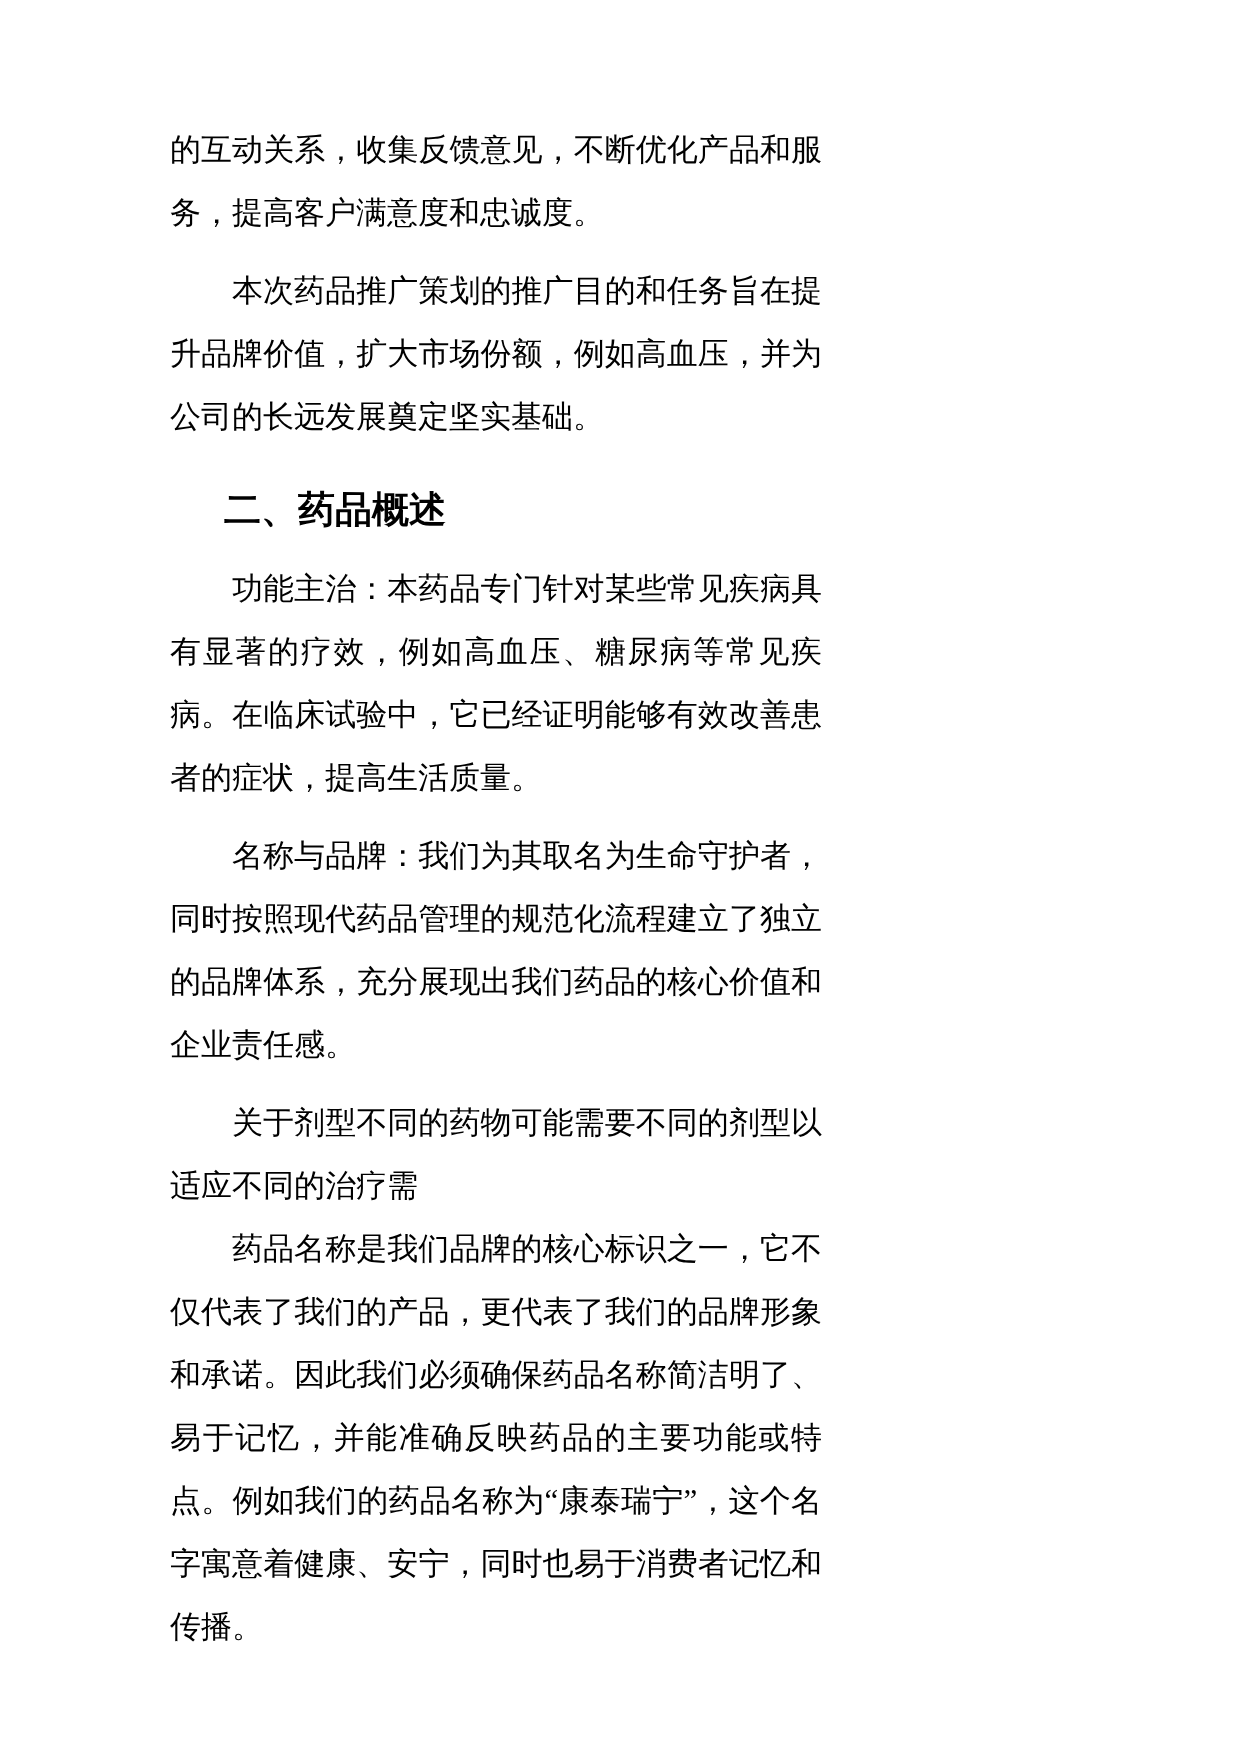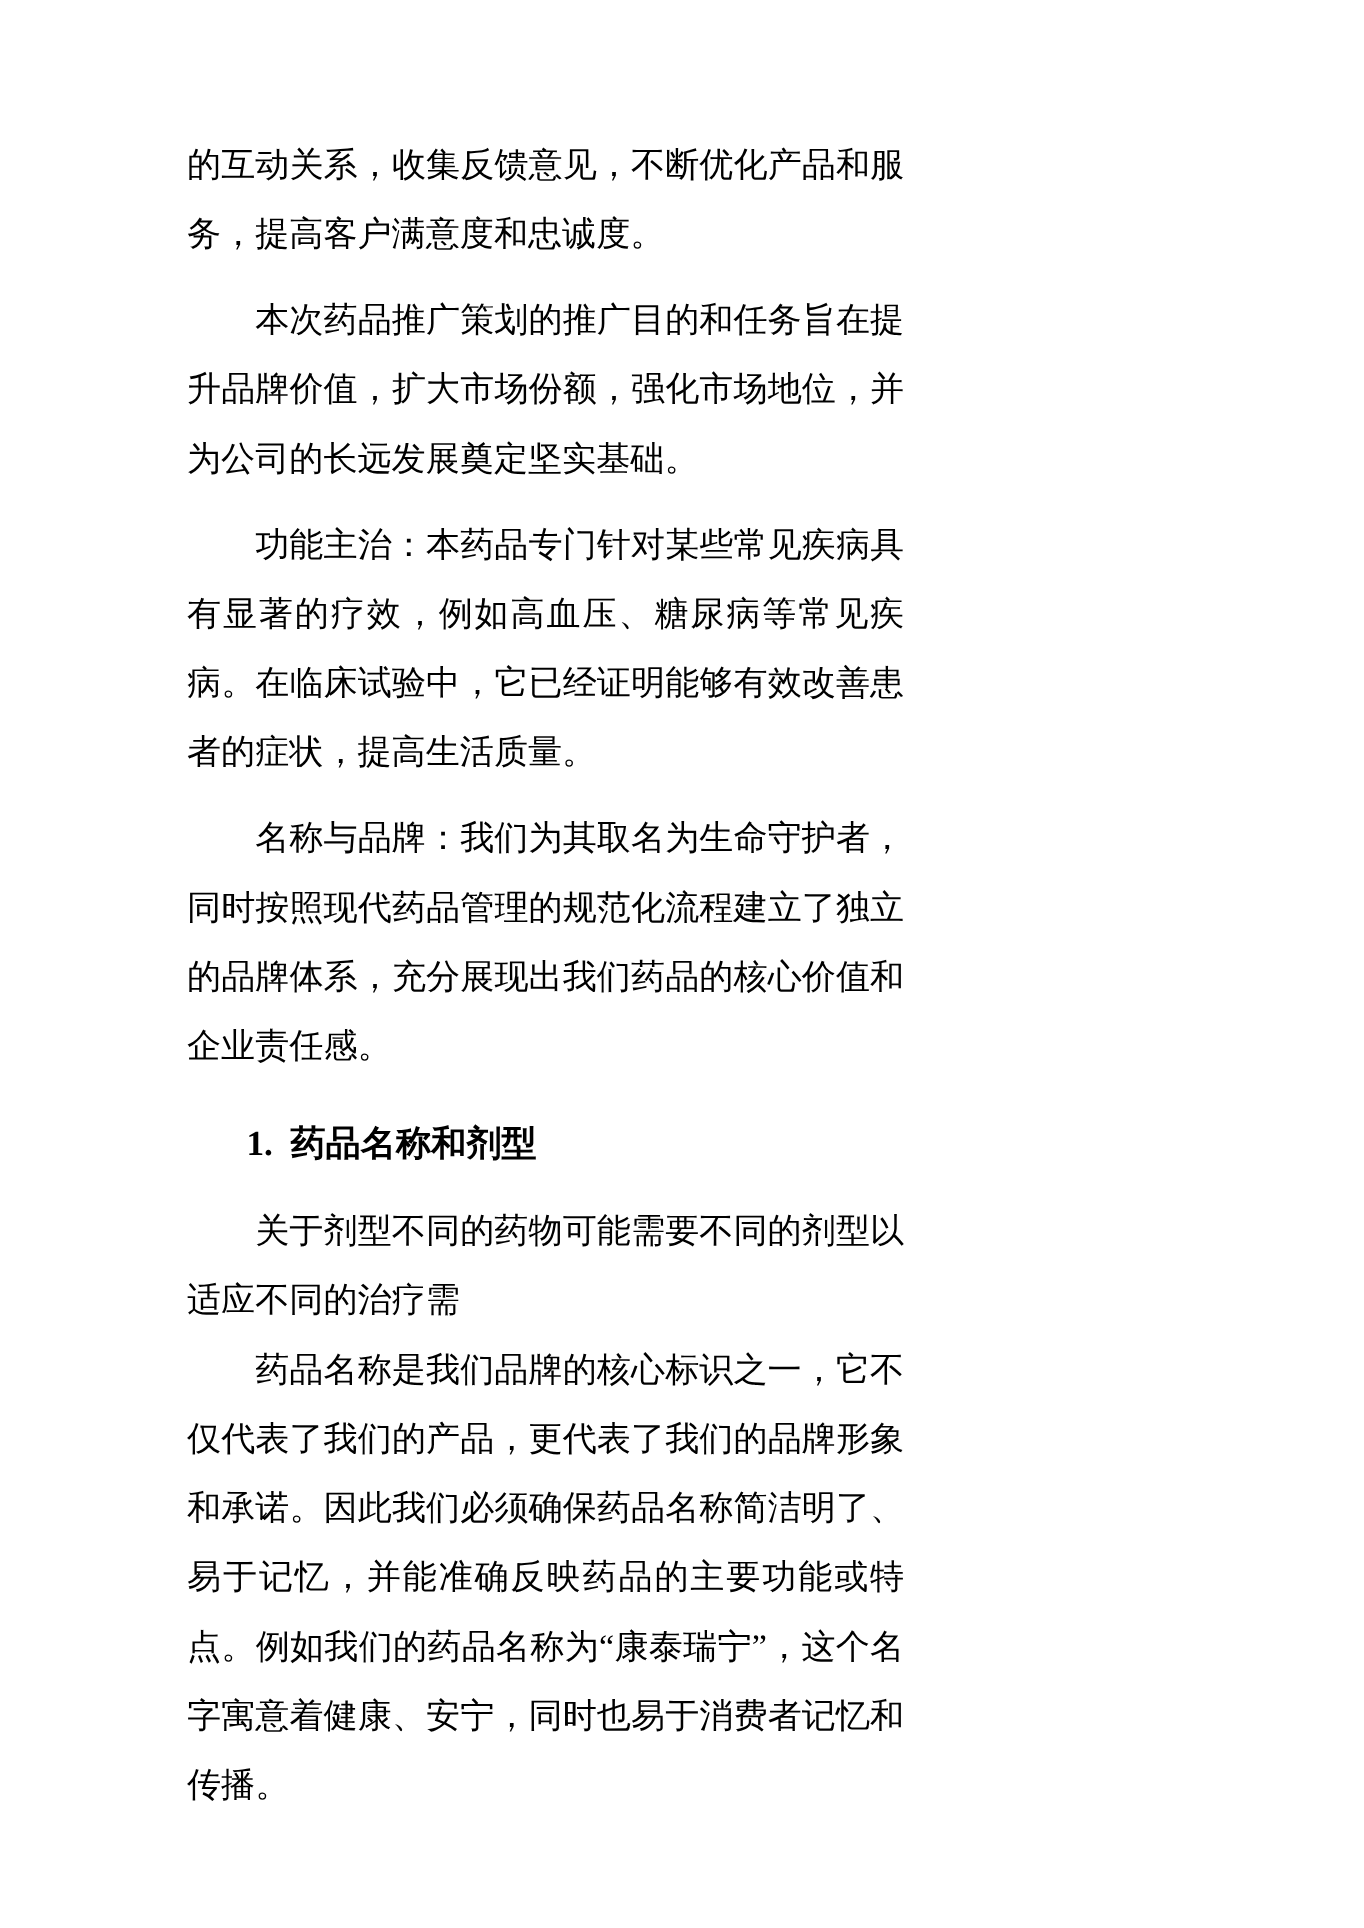--- a/index.html
+++ b/index.html
@@ -50,28 +50,26 @@
     margin-right: 16px;
   }
 </style>
 </head>
 <body>
 
 <div class="page">
 
   <p class="para no-indent">的互动关系，收集反馈意见，不断优化产品和服务，提高客户满意度和忠诚度。</p>
 
-  <p class="para">本次药品推广策划的推广目的和任务旨在提升品牌价值，扩大市场份额，强化市场地位，并为公司的长远发展奠定坚实基础。</p>
+  <p class="para">本次药品推广策划的推广目的和任务旨在提升品牌价值，扩大市场份额，例如高血压，并为公司的长远发展奠定坚实基础。</p>
 
+  <h2 class="heading-1">二、药品概述</h2>
 
   <p class="para">功能主治：本药品专门针对某些常见疾病具有显著的疗效，例如高血压、糖尿病等常见疾病。在临床试验中，它已经证明能够有效改善患者的症状，提高生活质量。</p>
 
   <p class="para">名称与品牌：我们为其取名为生命守护者，同时按照现代药品管理的规范化流程建立了独立的品牌体系，充分展现出我们药品的核心价值和企业责任感。</p>
 
-  <h3 class="heading-2">
-    <span class="num">1.</span><span>药品名称和剂型</span>
-  </h3>
 
   <p class="para last">关于剂型不同的药物可能需要不同的剂型以适应不同的治疗需</p>
 
   <p class="para">药品名称是我们品牌的核心标识之一，它不仅代表了我们的产品，更代表了我们的品牌形象和承诺。因此我们必须确保药品名称简洁明了、易于记忆，并能准确反映药品的主要功能或特点。例如我们的药品名称为“康泰瑞宁”，这个名字寓意着健康、安宁，同时也易于消费者记忆和传播。</p>
 
 </div>
 
 </body></html>

